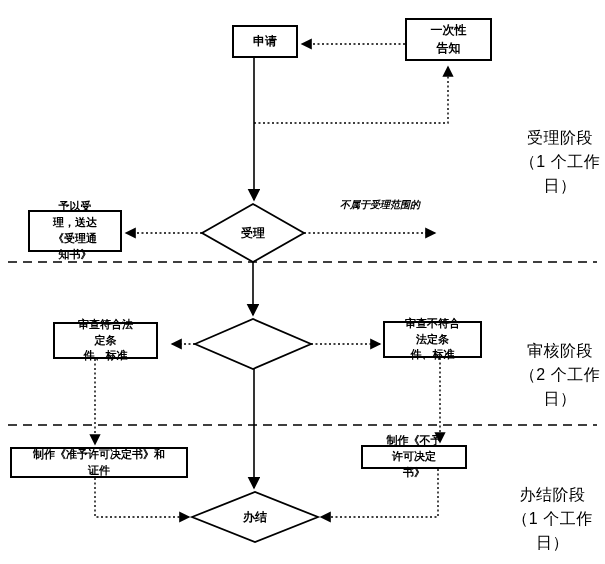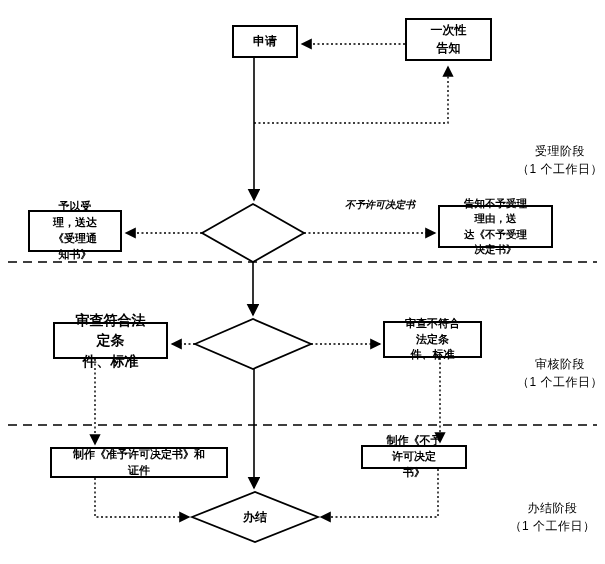--- a/index.html
+++ b/index.html
@@ -16,21 +16,21 @@
   .dlabel {
     position:absolute; display:flex; align-items:center; justify-content:center;
     font-weight:bold; z-index:2; text-align:center;
   }
   .elabel {
     position:absolute; text-align:center; white-space:pre-line; font-style:italic;
     font-weight:bold; z-index:2; line-height:1.35;
   }
   .stage {
     position:absolute; text-align:center; white-space:pre-line; z-index:2;
-    font-size:12px; line-height:1.5; letter-spacing:0.5px;margin-top:16px;
+    font-size:16px; line-height:1.5; letter-spacing:0.5px;
   }
 </style>
 </head>
 <body>
 
 <div class="canvas">
 
   <svg class="layer" width="605" height="564" viewBox="0 0 605 564">
     <defs>
       <marker id="ah" markerWidth="9" markerHeight="9" refX="7" refY="4" orient="auto">
@@ -61,37 +61,36 @@
     <polygon points="192,517 255,492 318,517 255,542" fill="#fff" stroke="#000" stroke-width="1.8"></polygon>
   </svg>
 
   <div class="node" style="left:232px; top:25px; width:66px; height:33px; font-size:12px;">申请</div>
 
   <div class="node" style="left:405px; top:18px; width:87px; height:43px; font-size:12px;">一次性告知</div>
 
   <div class="node" style="left:28px; top:210px; width:94px; height:42px; font-size:11px;">予以受理，送达
 《受理通知书》</div>
 
-  <div class="node" style="left:438px; top:205px; width:115px; height:43px; font-size:10.5px;">告知不予受理理由，送
-达《不予受理决定书》</div>
 
-  <div class="node" style="left:53px; top:322px; width:115px; height:37px; font-size:14px;">审查符合法定条
+  <div class="node" style="left:53px; top:322px; width:105px; height:37px; font-size:11px;">审查符合法定条
 件、标准</div>
 
   <div class="node" style="left:383px; top:321px; width:99px; height:37px; font-size:11px;">审查不符合法定条
 件、标准</div>
 
-  <div class="node" style="left:10px; top:447px; width:178px; height:31px; font-size:11px;margin-left:40px;">制作《准予许可决定书》和证件</div>
+  <div class="node" style="left:10px; top:447px; width:178px; height:31px; font-size:11px;">制作《准予许可决定书》和证件</div>
 
   <div class="node" style="left:361px; top:445px; width:106px; height:24px; font-size:11px;">制作《不予许可决定书》</div>
 
+  <div class="dlabel" style="left:203px; top:219px; width:100px; height:28px; font-size:12px;">受理</div>
   <div class="dlabel" style="left:205px; top:503px; width:100px; height:28px; font-size:12px;">办结</div>
 
-  <div class="elabel" style="left:330px; top:198px; width:100px; font-size:10px;">不予许可决定书</div>
+  <div class="elabel" style="left:330px; top:198px; width:100px; font-size:10px;">不属于受理范围的</div>
 
   <div class="stage" style="left:515px; top:126px; width:90px;">受理阶段
 （1 个工作日）</div>
   <div class="stage" style="left:515px; top:339px; width:90px;">审核阶段
-（1 个工作日）</div>
+（2 个工作日）</div>
   <div class="stage" style="left:505px; top:483px; width:95px;">办结阶段
 （1 个工作日）</div>
 
 </div>
 
 </body></html>

